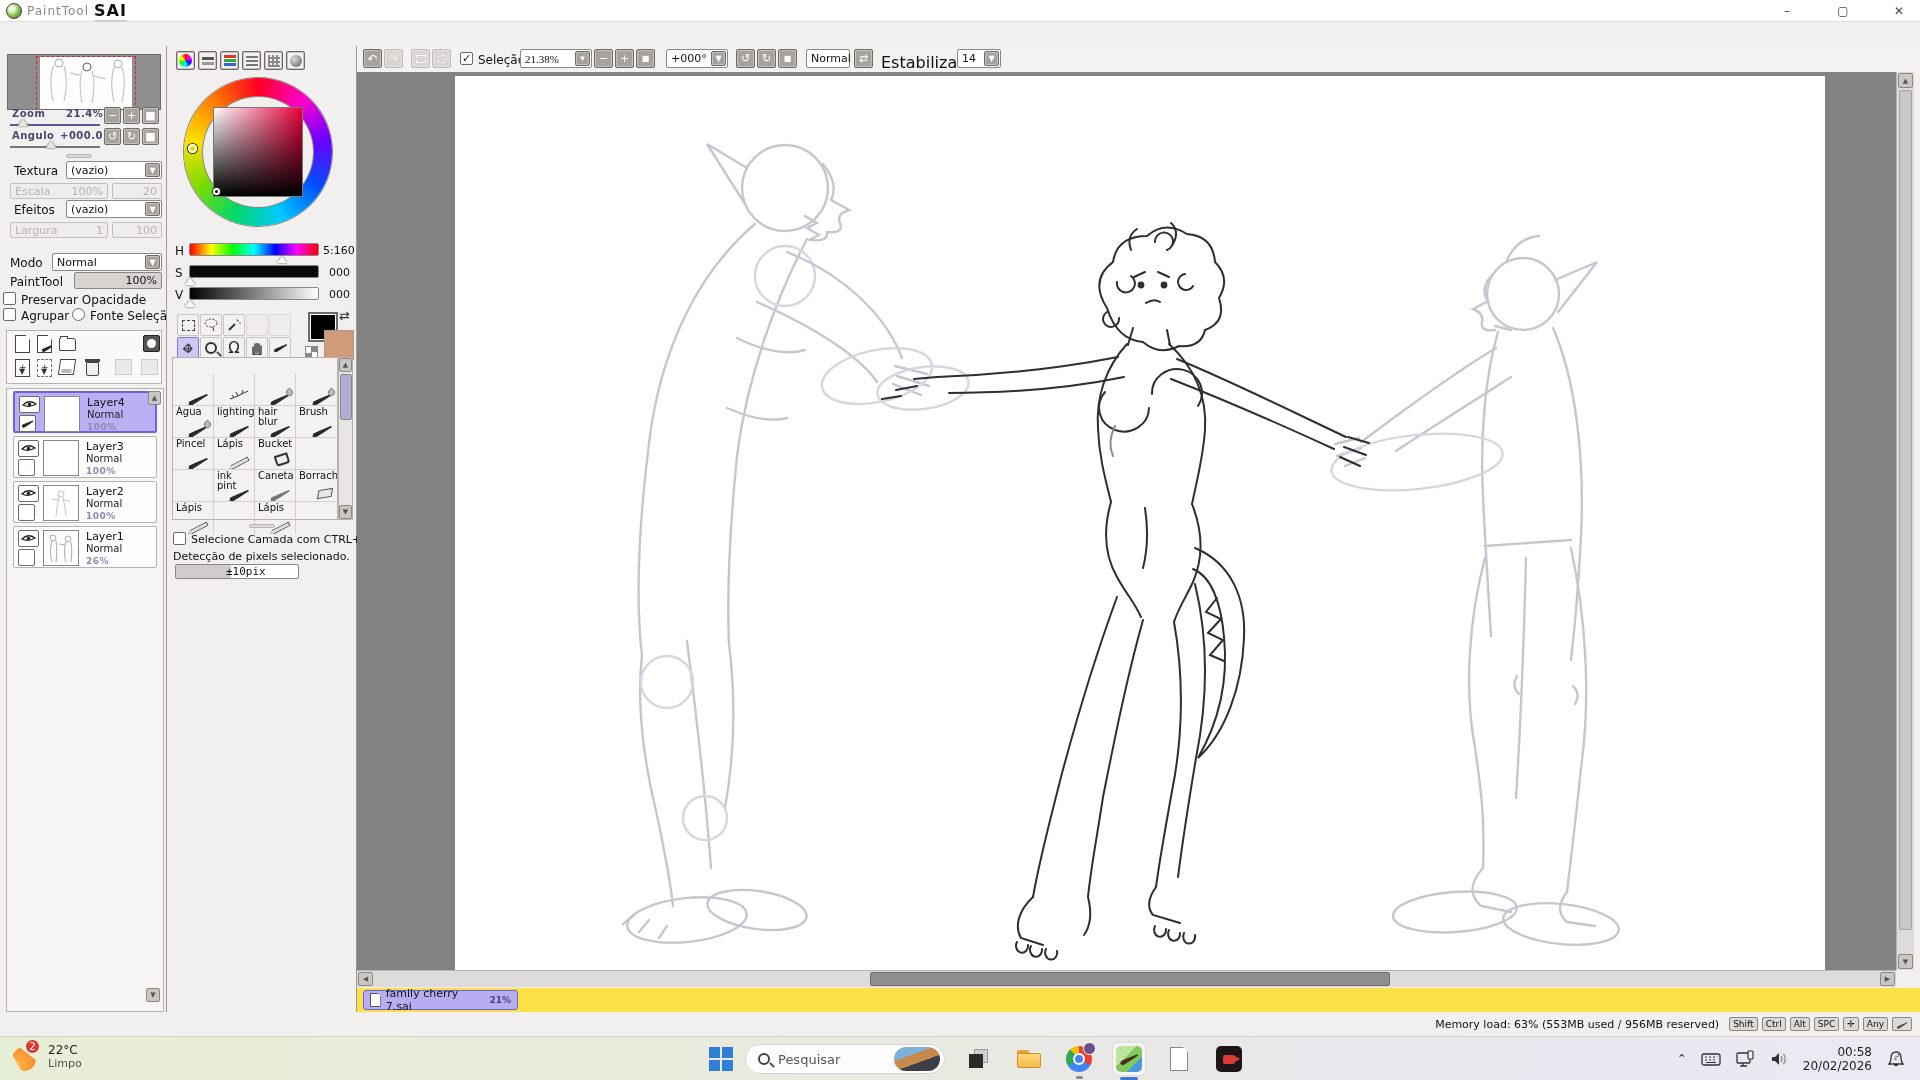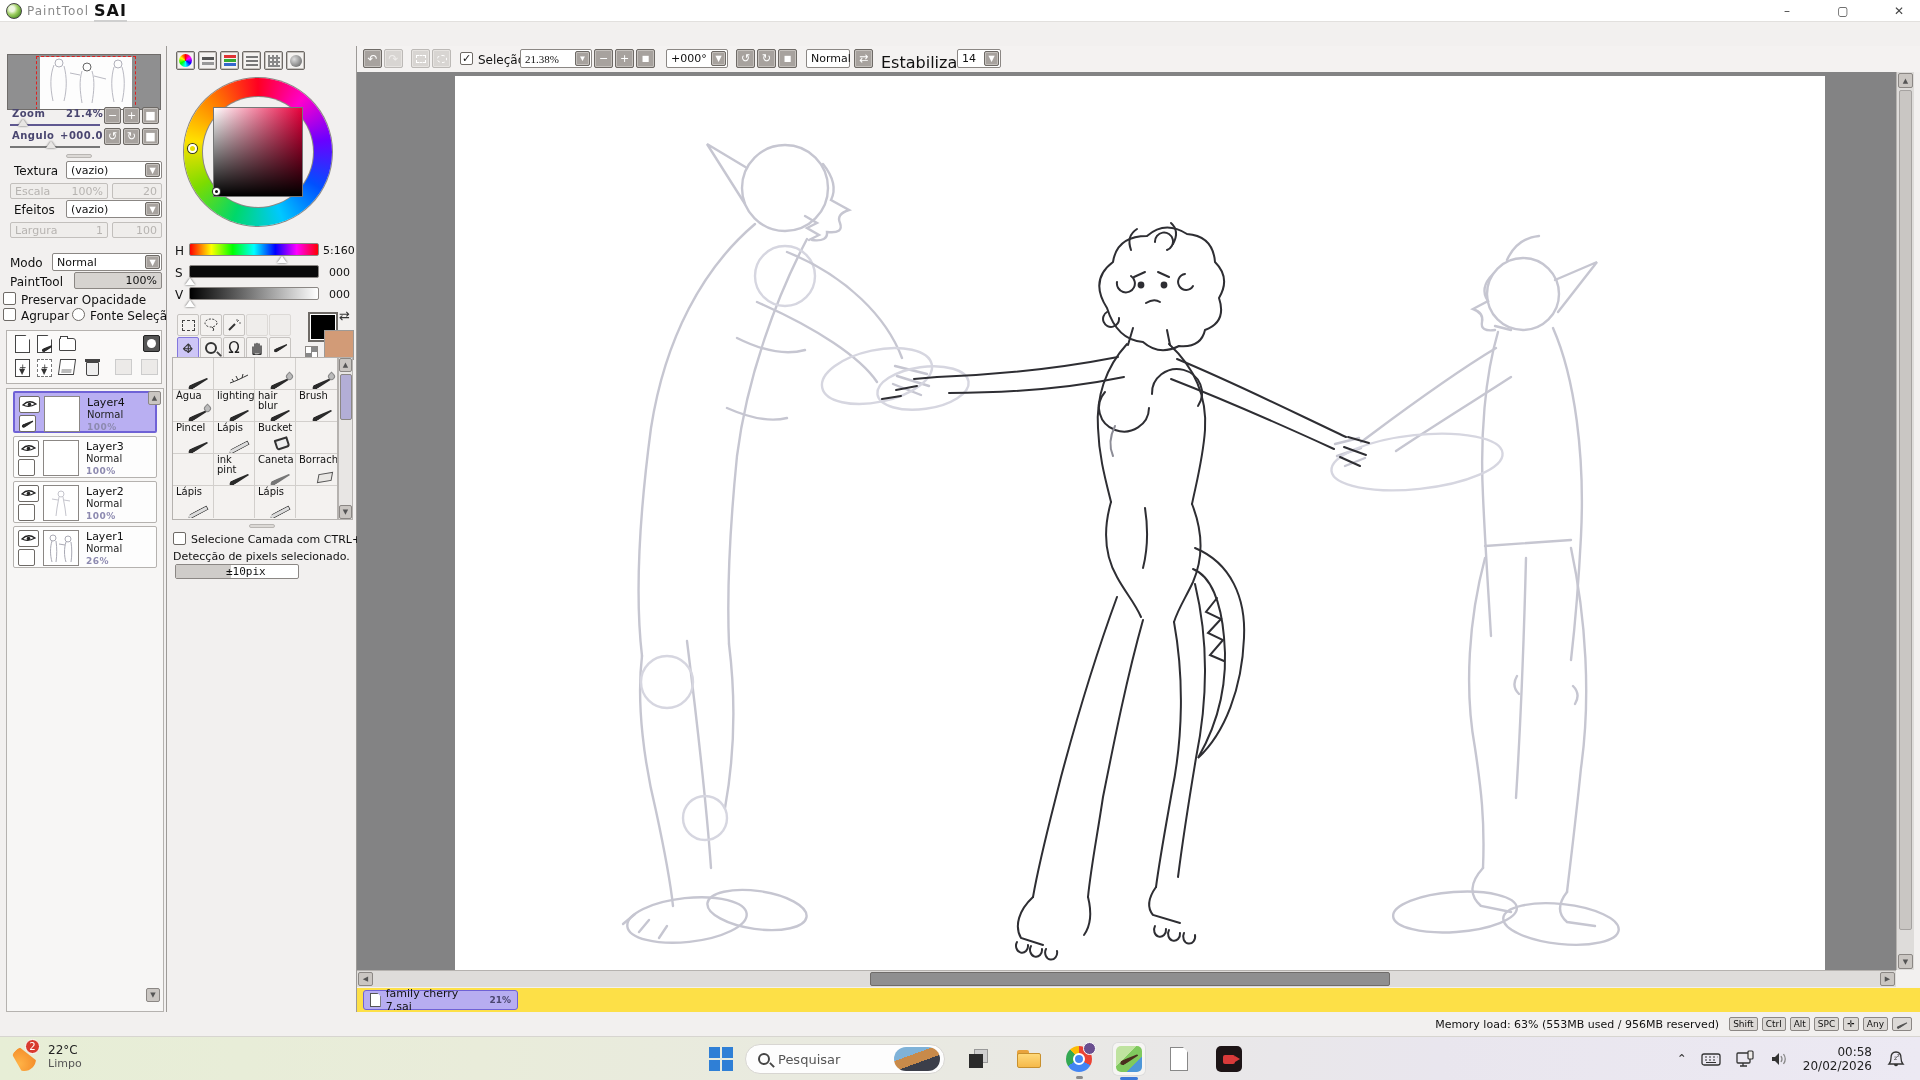--- a/index.html
+++ b/index.html
@@ -56,21 +56,21 @@
   .ring { position:absolute; left:17px; top:32px; width:148px; height:148px; border-radius:50%; background:conic-gradient(#ff0022,#ff00cc,#6a00ff,#0050ff,#00c8ff,#00d86a,#7cdc00,#ffe000,#ff7a00,#ff0022); box-shadow:0 0 0 1px #8b8784; }
   .ring::after { content:""; position:absolute; left:19px; top:19px; width:110px; height:110px; border-radius:50%; background:#f2f0ef; box-shadow:0 0 0 1px #8b8784; }
   .svsq { position:absolute; left:47px; top:62px; width:88px; height:88px; background:linear-gradient(to top, #000, rgba(0,0,0,0)), linear-gradient(to right, #fff, #e8003c); box-shadow:0 0 0 1px #777; }
   .ringdot { position:absolute; width:9px; height:9px; border:2px solid #fff; border-radius:50%; box-shadow:0 0 0 1px #333; }
   .hsv-track { position:absolute; height:13px; border:1px solid #8b8784; border-radius:2px; }
   .toolcell { position:absolute; width:22px; height:22px; background:#f4f2f0; border:1px solid #c7c4c1; border-radius:2px; display:flex; align-items:center; justify-content:center; font-size:13px; color:#222; }
   .toolcell.sel { background:#cdc6f6; border:1px solid #8377dd; }
   .fgswatch { position:absolute; width:30px; height:30px; background:#000; border:2px solid #6e6a66; box-shadow:0 0 0 1px #fff inset; }
   .bgswatch { position:absolute; width:30px; height:30px; background:#d29b77; border:1px solid #9d9a97; }
   .brushgrid { position:absolute; left:5px; top:311px; width:166px; height:163px; background:#f4f2f0; border:1px solid #b5b2af; }
-  .bcell { position:absolute; width:41px; height:32px; border-right:1px solid #d2cfcc; border-bottom:1px solid #d2cfcc; overflow:hidden; }
+  .bcell { position:absolute; width:41px; height:32px; border-right:1px solid #d2cfcc; border-bottom:1px solid #d2cfcc; overflow:hidden;margin-top:16px; }
   .bcell .blabel { position:absolute; left:3px; top:1px; font-size:10px; color:#111; line-height:10px; white-space:pre-line; }
   .penicon { position:absolute; right:4px; bottom:3px; width:22px; height:5px; background:#2a2a2a; transform:rotate(-28deg); clip-path:polygon(0 50%, 12% 0, 100% 35%, 100% 65%, 12% 100%); }
   .penicon.lite { background:#777; }
   .pencilicon { position:absolute; right:4px; bottom:3px; width:22px; height:5px; border:1px solid #444; background:#ddd; transform:rotate(-28deg); clip-path:polygon(0 50%, 15% 0, 100% 0, 100% 100%, 15% 100%); }
   .drop { position:absolute; right:2px; bottom:9px; width:7px; height:7px; background:#bbb; border-radius:0 60% 60% 60%; transform:rotate(45deg); border:1px solid #888; }
   .buckicon { position:absolute; right:6px; bottom:4px; width:14px; height:11px; border:2px solid #333; border-radius:1px 1px 3px 3px; transform:rotate(-18deg); background:#eee; }
   .erasicon { position:absolute; right:5px; bottom:3px; width:14px; height:9px; background:#e9e7e4; border:1px solid #555; transform:skewX(-20deg) rotate(-10deg); }
   .twigicon { position:absolute; right:4px; bottom:4px; width:22px; height:12px; }
 
   

